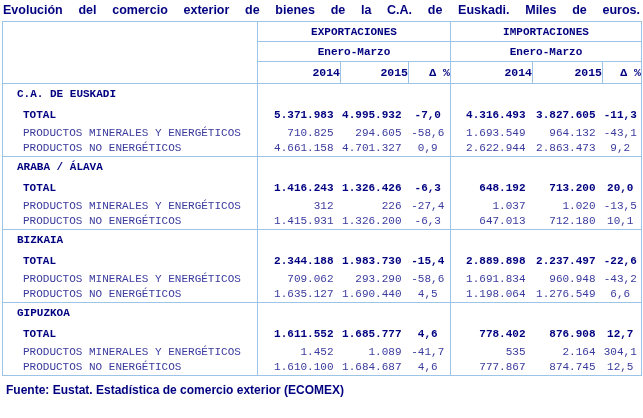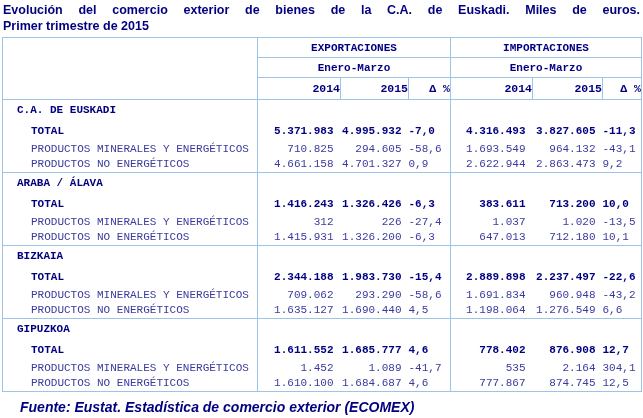--- a/index.html
+++ b/index.html
@@ -65,39 +65,37 @@
   tr.sec td.sec-label{
     font-weight:bold;
     padding-left:14px;
     font-size:11px;
     color:var(--text-navy);
   }
   tr.total{height:20px;}
   tr.total td{font-weight:bold;color:var(--text-navy);}
   tr.prod{height:16px;}
   tr.prod td{color:var(--text-blue);}
-  td.rowlabel{padding-left:28px;white-space:nowrap;overflow:hidden;}
+  td.rowlabel{padding-left:20px;white-space:nowrap;overflow:hidden;}
   td.num{text-align:right;padding-right:7px;white-space:nowrap;}
-  td.dnum{text-align:left;padding-right:3px;white-space:nowrap;}
+  td.dnum{text-align:center;padding-right:3px;white-space:nowrap;}
   .footer{
-    margin:7px 0 0 20px;
+    margin:7px 0 0 6px;
     font-weight:bold;
-    font-size:14px;
-    color:var(--text-navy);
-    font-style:italic;
+    font-size:12px;
+    color:var(--text-navy);
   }
 </style>
 </head>
 <body>
 
 <div class="page">
 
   <div class="title">
     <div class="l1">Evolución del comercio exterior de bienes de la C.A. de Euskadi. Miles de euros.</div>
-    <div class="l2">Primer trimestre de 2015</div>
   </div>
 
   <table class="report">
     <colgroup>
       <col class="c-label">
         <col class="c-y1">
         <col class="c-y2">
         <col class="c-d">
       <col class="c-y3">
         <col class="c-y4">
@@ -162,23 +160,23 @@
       <tr class="sec">
         <td class="sec-label">ARABA / ÁLAVA</td>
         <td colspan="3" class="gb"></td>
         <td colspan="3" class="gb"></td>
       </tr>
       <tr class="total">
         <td class="rowlabel">TOTAL</td>
         <td class="num gb">1.416.243</td>
         <td class="num">1.326.426</td>
         <td class="dnum">-6,3</td>
-        <td class="num gb">383.611</td>
+        <td class="num gb">648.192</td>
         <td class="num">713.200</td>
-        <td class="dnum">10,0</td>
+        <td class="dnum">20,0</td>
       </tr>
       <tr class="prod">
         <td class="rowlabel">PRODUCTOS MINERALES Y ENERGÉTICOS</td>
         <td class="num gb">312</td>
         <td class="num">226</td>
         <td class="dnum">-27,4</td>
         <td class="num gb">1.037</td>
         <td class="num">1.020</td>
         <td class="dnum">-13,5</td>
       </tr>

